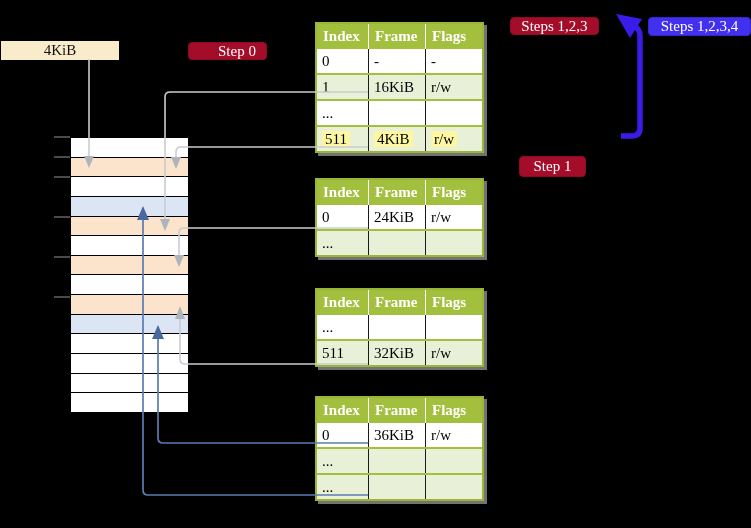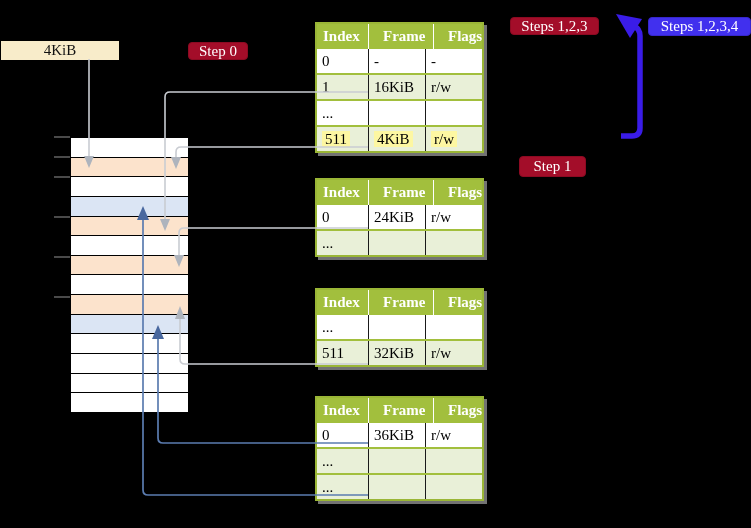--- a/index.html
+++ b/index.html
@@ -6,35 +6,35 @@
   .stage{position:relative;width:751px;height:528px;background:#000;overflow:hidden;
          font-family:"Liberation Serif","DejaVu Serif",serif;}
   
   .creambox{position:absolute;left:1px;top:41px;width:118px;height:19px;background:#f8ecca;
             color:#111;font-size:15px;line-height:19px;text-align:center;}
   
   .badge{position:absolute;color:#fff;font-size:15px;text-align:center;border-radius:4px;
          white-space:nowrap;}
   .badge.red{background:#a30d29;border:1px solid #8c0a22;}
   .badge.blue{background:#4130ee;border:1px solid #3726cc;}
-  .b-step0{left:188px;top:42px;width:58px;height:16px;line-height:16px;}
+  .b-step0{left:188px;top:42px;width:58px;height:16px;line-height:16px;padding-left:19px;}
   .b-steps123{left:510px;top:17px;width:87px;height:16px;line-height:16px;}
   .b-steps1234{left:648px;top:17px;width:101px;height:17px;line-height:17px;}
   .b-step4{left:519px;top:156px;width:65px;height:19px;line-height:19px;}
   
   .memcol{position:absolute;left:70px;top:137px;width:119px;height:276px;
           border:1.5px solid #000;box-sizing:border-box;display:flex;flex-direction:column;}
   .memrow{flex:1;border-bottom:1.5px solid #000;}
   .memrow:last-child{border-bottom:none;}
   .tick{position:absolute;left:54px;width:16px;height:2px;background:#4a4a4a;}
   
   .ptable{position:absolute;left:315px;width:165px;border:2px solid #9ab636;background:#fff;
           box-shadow:3px 3px 0 rgba(128,128,128,.9);box-sizing:content-box;font-size:15px;}
   .thead,.trow{display:grid;grid-template-columns:52px 57px 56px;}
-  .thead{background:#a2bf3d;color:#fff;font-weight:bold;height:25px;line-height:25px;gap:8px;}
+  .thead{background:#a2bf3d;color:#fff;font-weight:bold;height:25px;line-height:25px;}
   .th{padding-left:6px;border-right:1px solid #fff;box-sizing:border-box;}
   .th:last-child{border-right:none;}
   .trow{height:24px;line-height:24px;color:#000;}
   .trow + .trow{border-top:2px solid #a2bf3d;}
   .td{padding-left:5px;border-right:1.5px solid #1a1a1a;box-sizing:border-box;overflow:hidden;}
   .td:last-child{border-right:none;}
   .shade{background:#e9f0d8;}
   .hlcell{background:#fdf7a2;padding:0 3px;}
   .t1{top:22px}.t2{top:178px}.t3{top:288px}.t4{top:396px}
   

